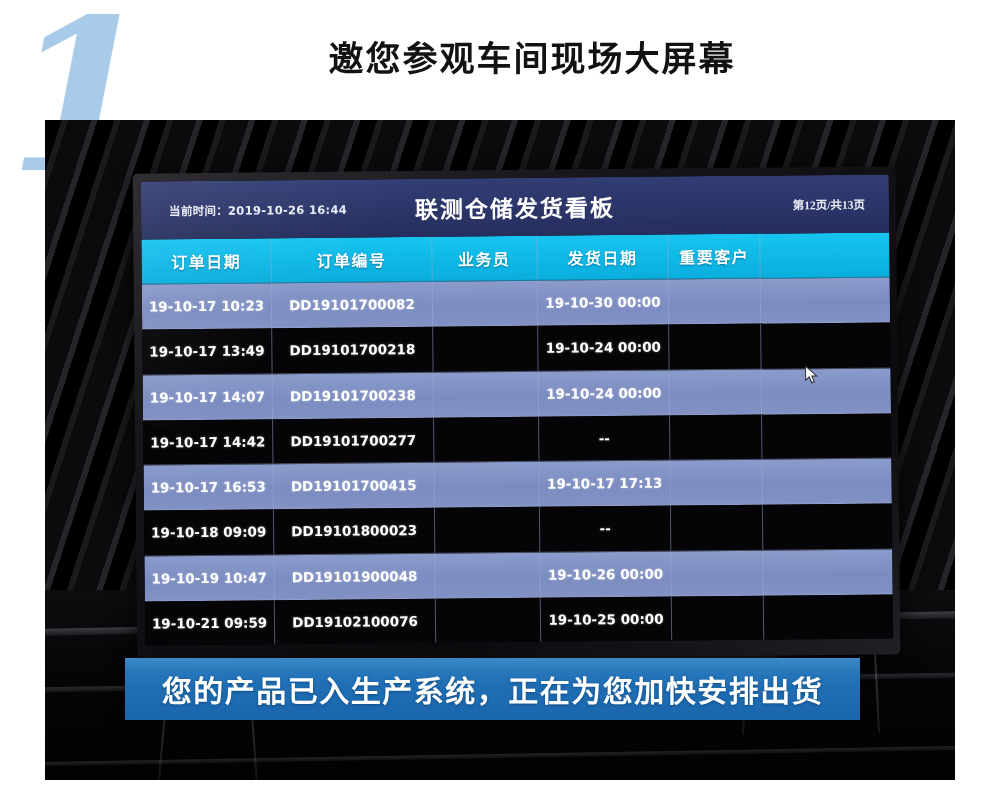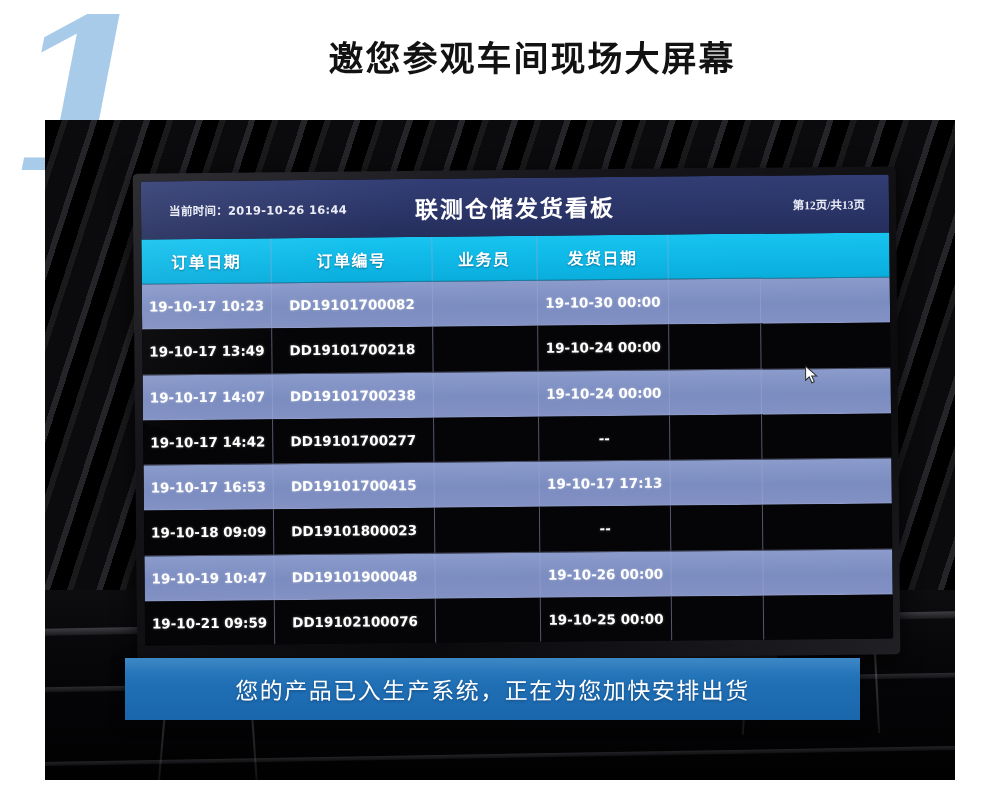--- a/index.html
+++ b/index.html
@@ -169,21 +169,21 @@
   .banner{
     position:absolute;left:125px;top:658px;
     width:735px;height:62px;z-index:5;
     background:
       linear-gradient(180deg,rgba(255,255,255,.09) 0%,rgba(255,255,255,0) 28%),
       linear-gradient(180deg,#2b7cc0 0%,#1f6eb4 48%,#1a66ad 100%);
     display:flex;align-items:center;justify-content:center;
     box-shadow:0 3px 14px rgba(0,0,0,.35);
   }
   .banner-text{
-    font-size:23px;font-weight:400;color:#ffffff;letter-spacing:1.5px;
+    font-size:30px;font-weight:700;color:#ffffff;letter-spacing:1.5px;
     text-shadow:0 1px 3px rgba(0,30,60,.4);
   }
 </style>
 </head>
 <body>
 
 <div class="deco-numeral">1</div>
 
 <div class="page-title">邀您参观车间现场大屏幕</div>
 
@@ -212,20 +212,21 @@
             <div class="dash-page">第12页/共13页</div>
           </div>
 
           <div class="grid">
 
             <div class="row head">
               <div class="cell c0">订单日期</div>
               <div class="cell c1">订单编号</div>
               <div class="cell c2">业务员</div>
               <div class="cell c3">发货日期</div>
+              <div class="cell c4">重要客户</div>
               <div class="cell c5"></div>
             </div>
 
             <div class="row light">
               <div class="cell c0">19-10-17 10:23</div>
               <div class="cell c1">DD19101700082</div>
               <div class="cell c2"></div>
               <div class="cell c3">19-10-30 00:00</div>
               <div class="cell c4"></div>
               <div class="cell c5"></div>

